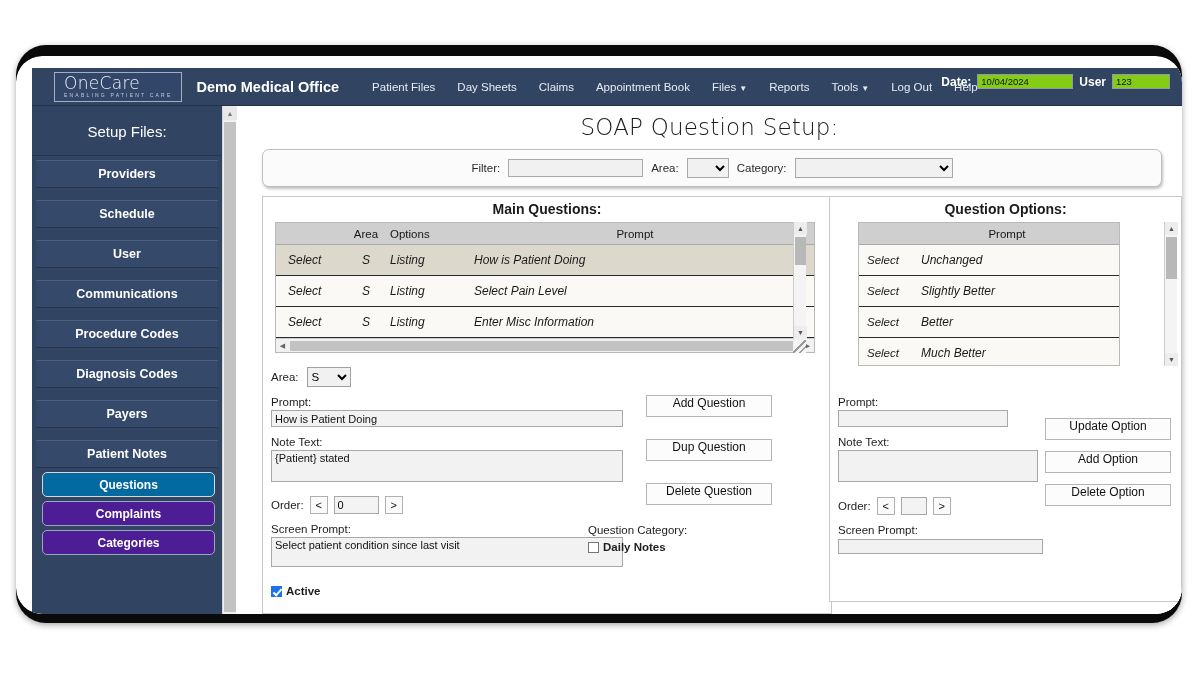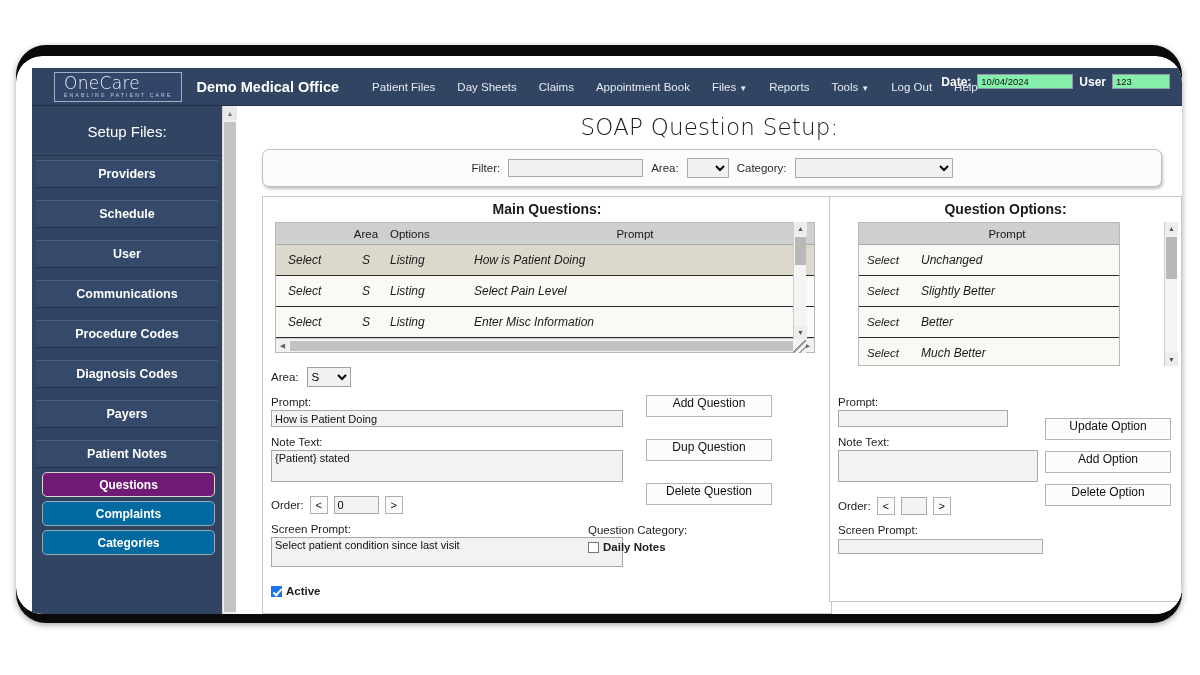--- a/index.html
+++ b/index.html
@@ -71,21 +71,21 @@
     white-space: nowrap;
   }
   .caret { font-size: 8px; margin-left: 3px; }
 
   .nav-right {
     position: absolute; right: 12px; top: 6px;
     display: flex; align-items: center; gap: 6px;
   }
   .nav-right .lbl { color: #fff; font-size: 12px; font-weight: bold; }
   .nav-input {
-    background: #86efac; border: 1px solid #8f9aa8;
+    background: #84cc16; border: 1px solid #8f9aa8;
     height: 15px; font-size: 9.5px; color: #111;
     padding: 0 3px; font-family: "Liberation Sans", sans-serif;
   }
   .nav-input.date { width: 96px; }
   .nav-input.user { width: 58px; }
 
   
   .sidebar {
     position: absolute; left: 0; top: 38px;
     width: 190px; height: 508px;
@@ -104,26 +104,26 @@
     background: #35496a;
     border-top: 1px solid #4a5f80;
     border-bottom: 1px solid #26354d;
     cursor: pointer;
   }
   .sb-item.spacer-after { margin-bottom: 12px; }
   .sb-sub {
     height: 25px; margin: 4px 7px 0 10px;
     display: flex; align-items: center; justify-content: center;
     color: #ffffff; font-weight: bold; font-size: 12px;
-    background: #0369a1;
+    background: #4c1d95;
     border: 1px solid #9aa8bd;
     border-radius: 5px;
     cursor: pointer;
   }
-  .sb-sub.active { background: #701a75; border-color: #d8d8d2; }
+  .sb-sub.active { background: #0369a1; border-color: #d8d8d2; }
 
   
   .sb-scroll {
     position: absolute; left: 190px; top: 38px;
     width: 14px; height: 508px;
     background: #f0f0f0; border-left: 1px solid #d6d6d6;
   }
   .sb-scroll .arrow-up {
     width: 14px; height: 14px; background: #e8e8e8;
     display: flex; align-items: center; justify-content: center;

